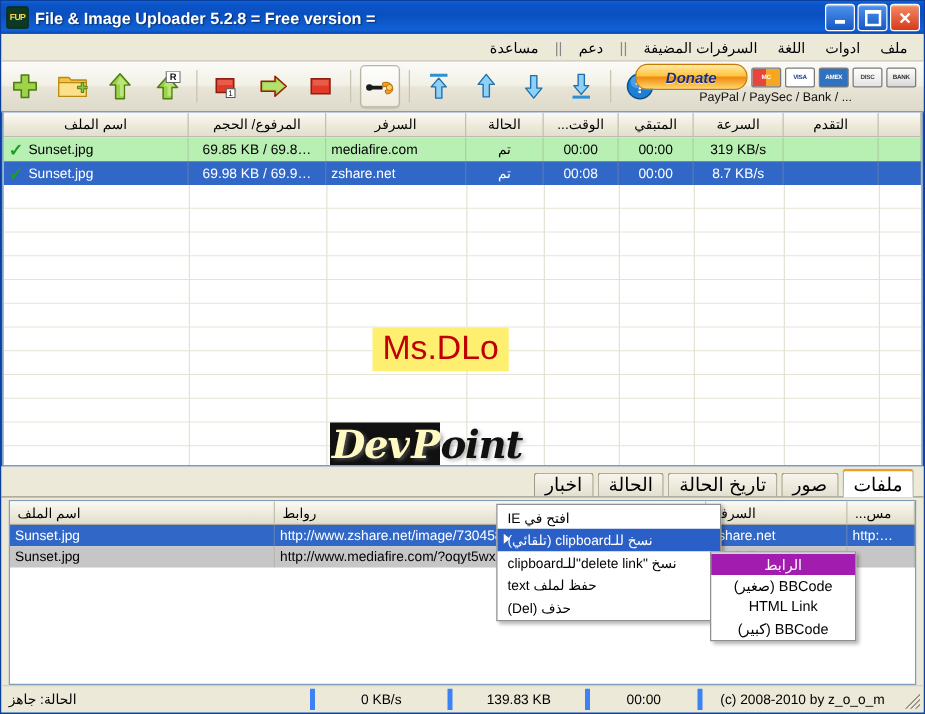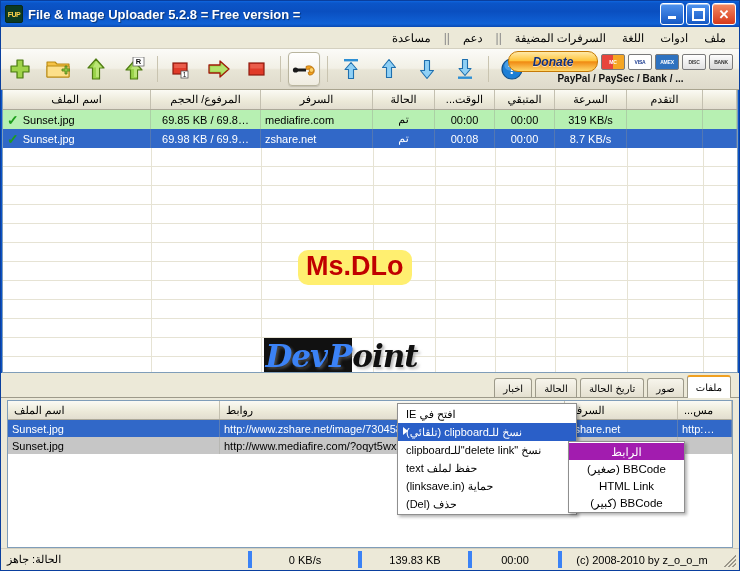--- a/index.html
+++ b/index.html
@@ -93,21 +93,21 @@
   .card{
     width:22px;height:14px;border:1px solid #7a7a7a;border-radius:2px;
     font-size:5px;font-weight:bold;display:flex;align-items:center;justify-content:center;
     color:#1a2a6a;background:#fff;overflow:hidden;letter-spacing:-0.2px;
   }
   .card.mc{background:linear-gradient(to right,#e8453c 50%,#f5a623 50%);color:#fff;}
   .card.visa{background:#fff;color:#1a3a8f;}
   .card.amex{background:#2e72c0;color:#fff;}
   .card.disc{background:linear-gradient(to bottom,#fff,#e3e3e3);color:#444;}
   .card.bank{background:linear-gradient(to bottom,#fdfdfd,#d8d8d8);color:#333;}
-  .donate-caption{font-size:10px;font-weight:bold;color:#111;margin-top:1px;}
+  .donate-caption{font-size:10px;font-weight:normal;color:#111;margin-top:1px;}
 
   
   .mainlist{
     flex:1 1 auto;background:#fff;border:1px solid #7f9db9;border-top:none;
     margin:0 1px;position:relative;overflow:hidden;display:flex;flex-direction:column;
   }
   .hdrrow{
     display:flex;height:19px;flex:0 0 19px;
     background:linear-gradient(to bottom,#fbfaf4,#ece9d8 60%,#e2ded0);
     border-bottom:1px solid #aca899;
@@ -144,46 +144,46 @@
     font-size:10px;font-weight:bold;color:#000;position:relative;margin-top:43px;
   }
   .pbar::before,.pbar::after{
     content:"";position:absolute;top:1px;bottom:1px;width:3px;
     background:repeating-linear-gradient(to right,#5fe061 0 1px,#c9f7c9 1px 2px);
   }
   .pbar::before{left:2px;} .pbar::after{right:2px;}
 
   
   .wm-msdlo{
-    position:absolute;left:295px;top:160px;background:#ffef70;
-    color:#c00000;font-size:27px;font-weight:bold;padding:1px 8px 3px;
-    letter-spacing:0px;z-index:3;pointer-events:none;border-radius:10px;
+    position:absolute;left:295px;top:172px;background:#ffef70;
+    color:#c00000;font-size:27px;font-weight:normal;padding:1px 8px 3px;
+    letter-spacing:0px;z-index:3;pointer-events:none;
   }
   .wm-dev{
     position:absolute;left:243px;top:248px;z-index:3;pointer-events:none;
     text-align:center;width:190px;
   }
   .wm-dev .dv{
     font-family:"DejaVu Serif",serif;font-style:italic;font-weight:bold;
     font-size:31px;color:#111;letter-spacing:-1px;
     text-shadow:2px 2px 3px rgba(120,120,120,0.55);
   }
-  .wm-dev .dv .inv{background:#111;color:#3b82f6;padding:0 1px;}
+  .wm-dev .dv .inv{background:#111;color:#fef9c3;padding:0 1px;}
 
   
   .tabstrip{
     flex:0 0 24px;height:24px;background:#ece9d8;
     display:flex;flex-direction:row-reverse;align-items:flex-end;
     padding:0 8px;border-bottom:1px solid #9d9a8a;
   }
   .tab{
     height:18px;margin-left:3px;padding:0 8px;
     background:linear-gradient(to bottom,#f7f5ec,#e4e0d0);
     border:1px solid #9d9a8a;border-bottom:none;border-radius:3px 3px 0 0;
-    font-size:10px;display:flex;align-items:center;direction:rtl;cursor:pointer;
+    font-size:15px;display:flex;align-items:center;direction:rtl;cursor:pointer;
     white-space:nowrap;color:#000;
   }
   .tab.active{
     height:21px;background:#fff;border-top:2px solid #f0a020;
     font-weight:normal;margin-bottom:-1px;
   }
 
   
   .botwrap{
     flex:0 0 150px;height:150px;background:#ece9d8;padding:2px 6px 0 6px;box-sizing:border-box;
@@ -514,21 +514,20 @@
   </div>
 
   <div class="ctxmenu">
     <div class="ctxitem">افتح في IE</div>
     <div class="ctxitem hl">
       <span>نسخ للـclipboard (تلقائي)</span>
       <span class="ctxarrow"></span>
     </div>
     <div class="ctxitem">نسخ "delete link"للـclipboard</div>
     <div class="ctxitem">حفظ لملف text</div>
-    <div class="ctxitem">حماية (linksave.in)</div>
     <div class="ctxitem">حذف (Del)</div>
   </div>
 
   <div class="submenu">
     <div class="subitem hl">الرابط</div>
     <div class="subitem">BBCode (صغير)</div>
     <div class="subitem">HTML Link</div>
     <div class="subitem">BBCode (كبير)</div>
   </div>
 

